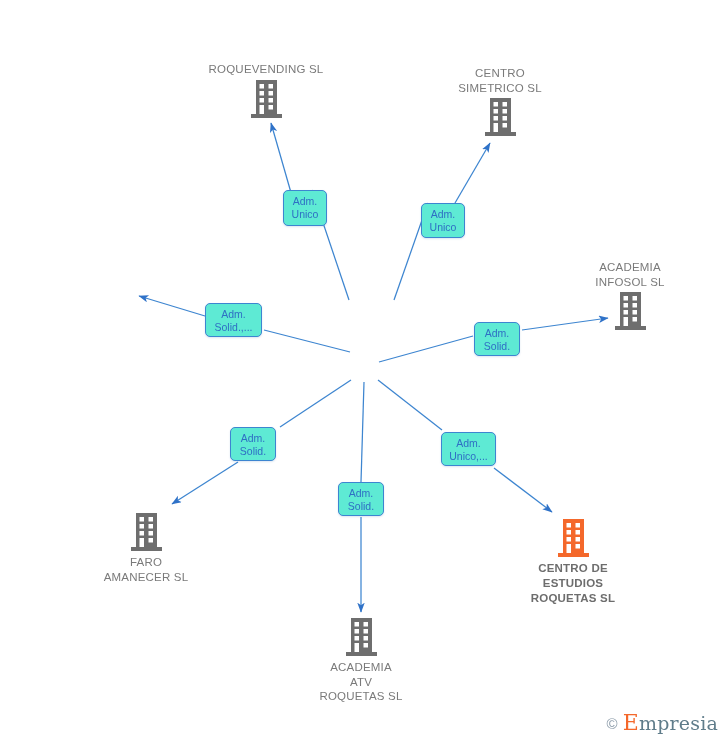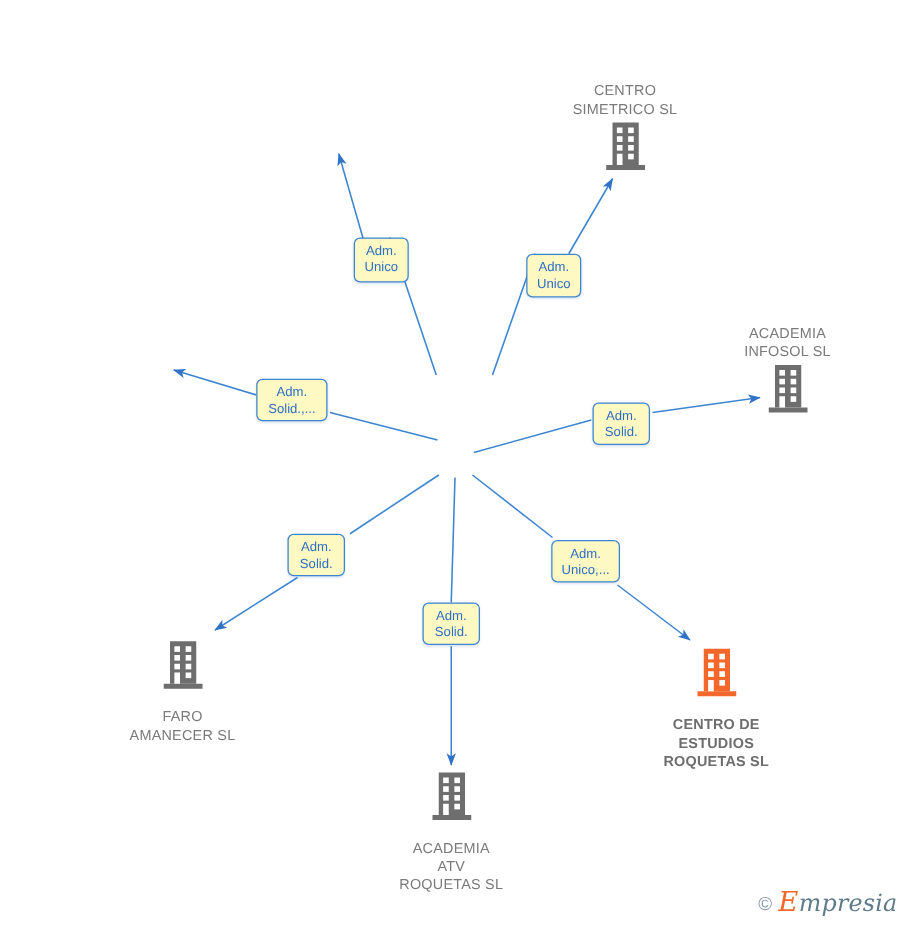--- a/index.html
+++ b/index.html
@@ -36,34 +36,34 @@
   }
   .node .caption{
     display:block;
     font-size:11.5px;
     line-height:14.5px;
     color:#7a7a7a;
     letter-spacing:.2px;
     white-space:pre-line;
   }
   .node.caption-above .caption{margin-bottom:2px;}
-  .node.caption-below .caption{margin-top:15px;}
+  .node.caption-below .caption{margin-top:3px;}
 
   .node.focus .caption{
     color:#6d6d6d;
     font-weight:bold;
     font-size:11.5px;
     line-height:15px;
   }
 
   
   .rel{
     position:absolute;
     box-sizing:border-box;
-    background:#fef9c3;
+    background:#5eead4;
     border:1px solid #3d85d0;
     border-radius:5px;
     color:#2f6fc4;
     font-size:10.5px;
     line-height:13px;
     text-align:center;
     padding:4px 5px 4px 5px;
     white-space:pre-line;
     box-shadow:0 1px 2px rgba(60,110,180,.18);
     pointer-events:auto;
@@ -74,21 +74,20 @@
     position:absolute;
     right:10px;bottom:6px;
     display:flex;align-items:center;gap:5px;
     pointer-events:auto;
   }
   #watermark .copy{
     font-size:15px;color:#8a9aa8;line-height:1;
   }
   #watermark .brand{
     font-family:"DejaVu Serif", serif;
-    font-style:italic;
     font-size:19px;
     color:#5f7c8a;
     line-height:1;
     letter-spacing:.2px;
   }
   #watermark .brand .e{color:#f4682b;font-size:22px;}
 </style>
 </head>
 <body>
 
@@ -120,20 +119,41 @@
 
       <line x1="364" y1="382" x2="361" y2="482"></line>
       <line x1="361" y1="517" x2="361" y2="612" marker-end="url(#arrow)"></line>
 
       <line x1="378" y1="380" x2="442" y2="430"></line>
       <line x1="494" y1="468" x2="552" y2="512" marker-end="url(#arrow)"></line>
     </g>
   </svg>
 
 
+  <div class="node caption-above" style="left:266px; top:62px;">
+    <span class="caption">ROQUEVENDING SL</span>
+    <span class="icon">
+      <svg width="33" height="40" viewBox="0 0 33 40" aria-hidden="true">
+        <g fill="#6e6e6e">
+          <rect x="6" y="1" width="21" height="34"></rect>
+          <rect x="1" y="35" width="31" height="4"></rect>
+        </g>
+        <g fill="#ffffff">
+          <rect x="9.5" y="5" width="4.5" height="4.5"></rect>
+          <rect x="18.5" y="5" width="4.5" height="4.5"></rect>
+          <rect x="9.5" y="12" width="4.5" height="4.5"></rect>
+          <rect x="18.5" y="12" width="4.5" height="4.5"></rect>
+          <rect x="9.5" y="19" width="4.5" height="4.5"></rect>
+          <rect x="18.5" y="19" width="4.5" height="4.5"></rect>
+          <rect x="9.5" y="26" width="4.5" height="9"></rect>
+          <rect x="18.5" y="26" width="4.5" height="4.5"></rect>
+        </g>
+      </svg>
+    </span>
+  </div>
 
   <div class="node caption-above" style="left:500px; top:66px;">
     <span class="caption">CENTRO
 SIMETRICO SL</span>
     <span class="icon">
       <svg width="33" height="40" viewBox="0 0 33 40" aria-hidden="true">
         <g fill="#6e6e6e">
           <rect x="6" y="1" width="21" height="34"></rect>
           <rect x="1" y="35" width="31" height="4"></rect>
         </g>

